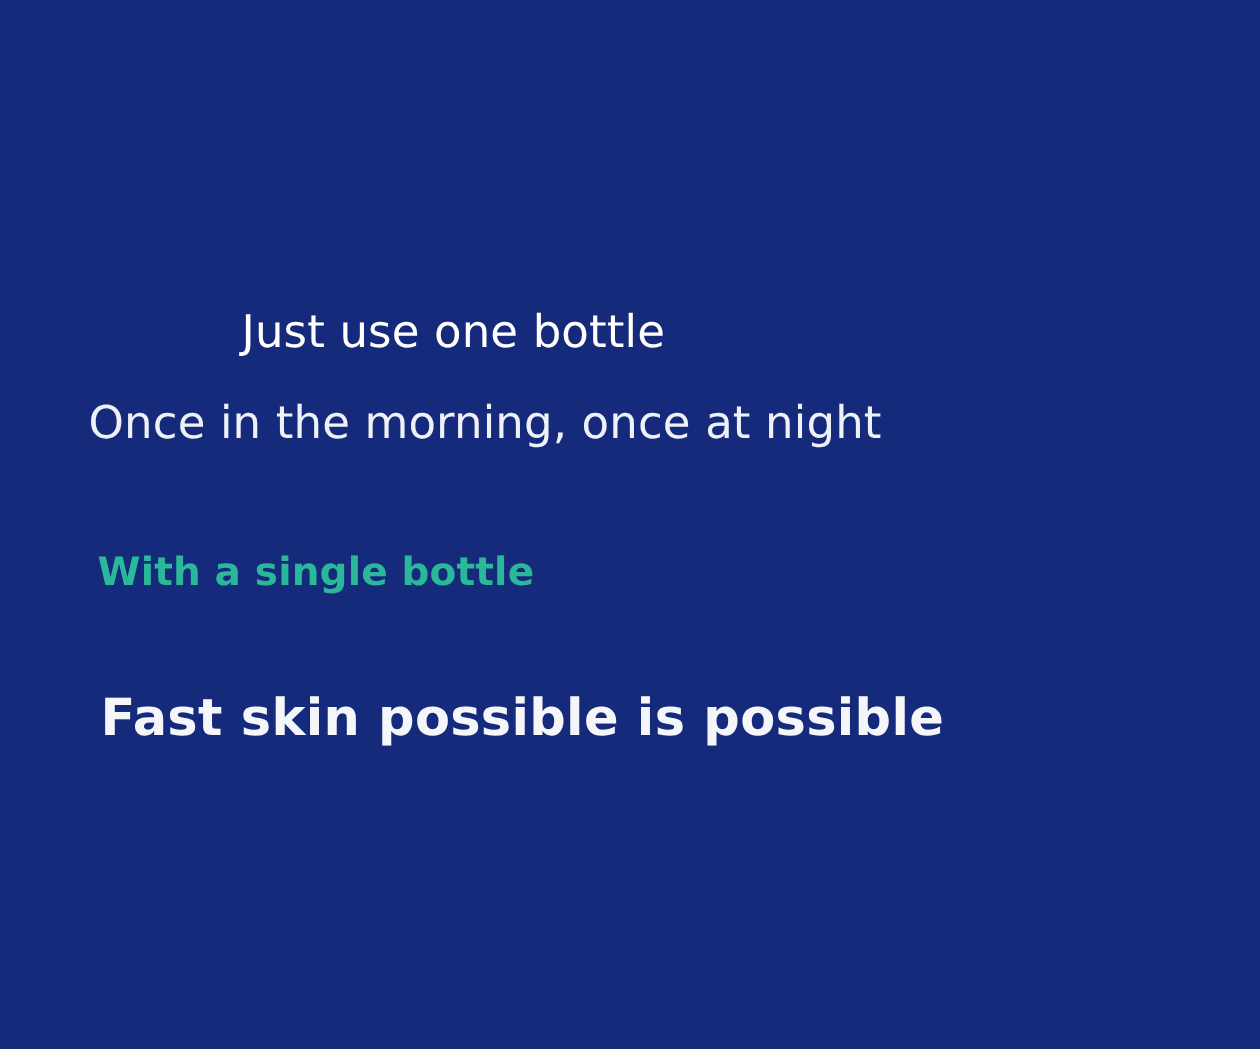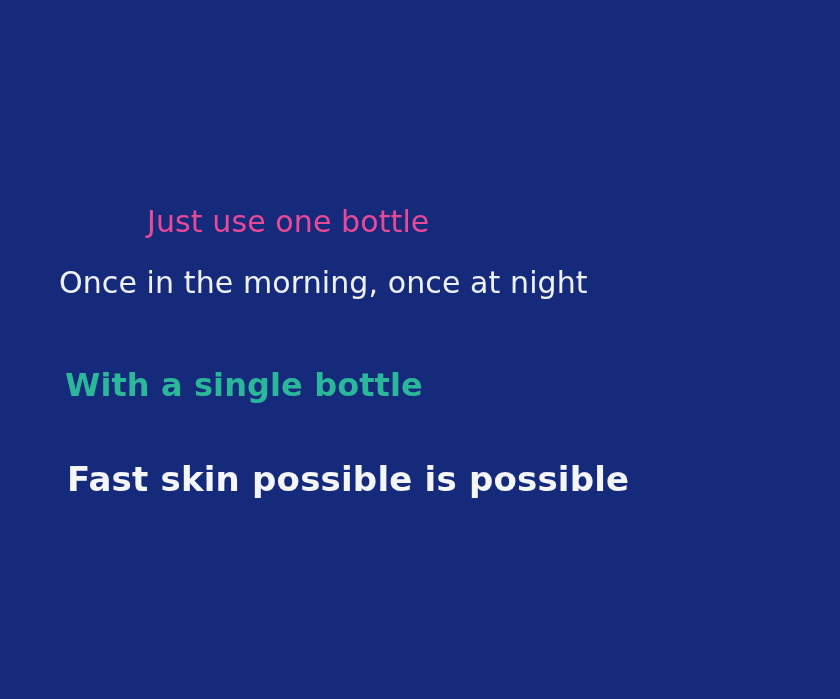--- a/index.html
+++ b/index.html
@@ -26,43 +26,43 @@
 
   .text-line {
     position: absolute;
     white-space: nowrap;
     line-height: 1;
     margin: 0;
   }
 
   
   #headline-primary {
-    left: 147px;
+    left: 161px;
     top: 207px;
     font-size: 30px;
     font-weight: 400;
-    color: #ec4899;
+    color: #ffffff;
     letter-spacing: 0.1px;
   }
 
   
   #subheadline {
     left: 59px;
     top: 268px;
     font-size: 30px;
     font-weight: 400;
     color: #eef1f8;
     letter-spacing: 0.1px;
   }
 
   
   #accent-line {
     left: 65px;
     top: 369px;
-    font-size: 32px;
+    font-size: 26px;
     font-weight: 700;
     color: #2bb89a;
     letter-spacing: 0.1px;
   }
 
   
   #headline-hero {
     left: 67px;
     top: 462px;
     font-size: 34px;

